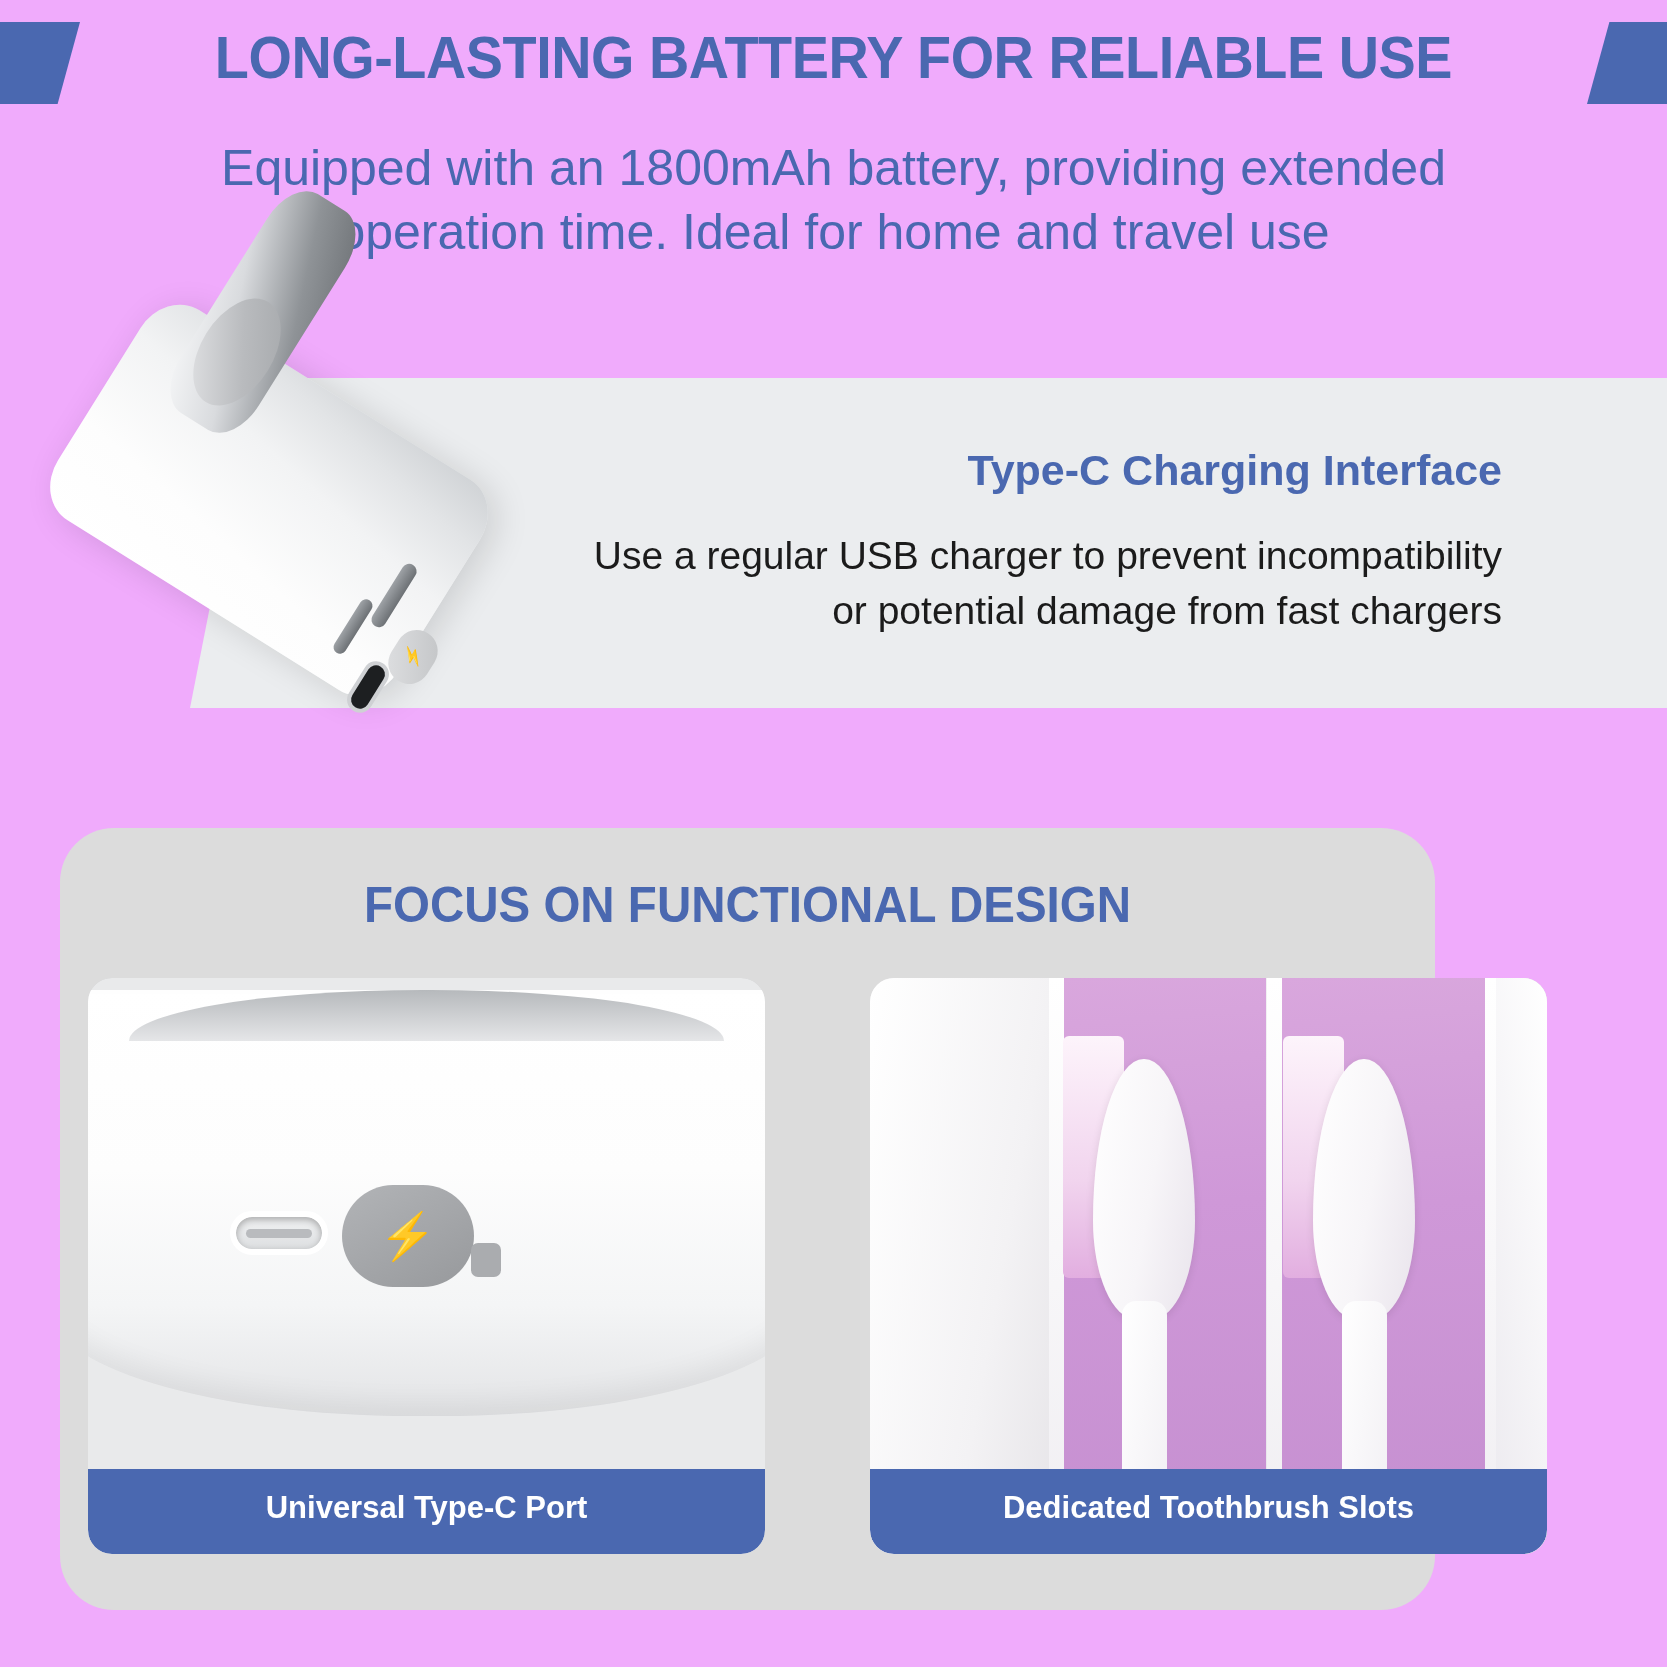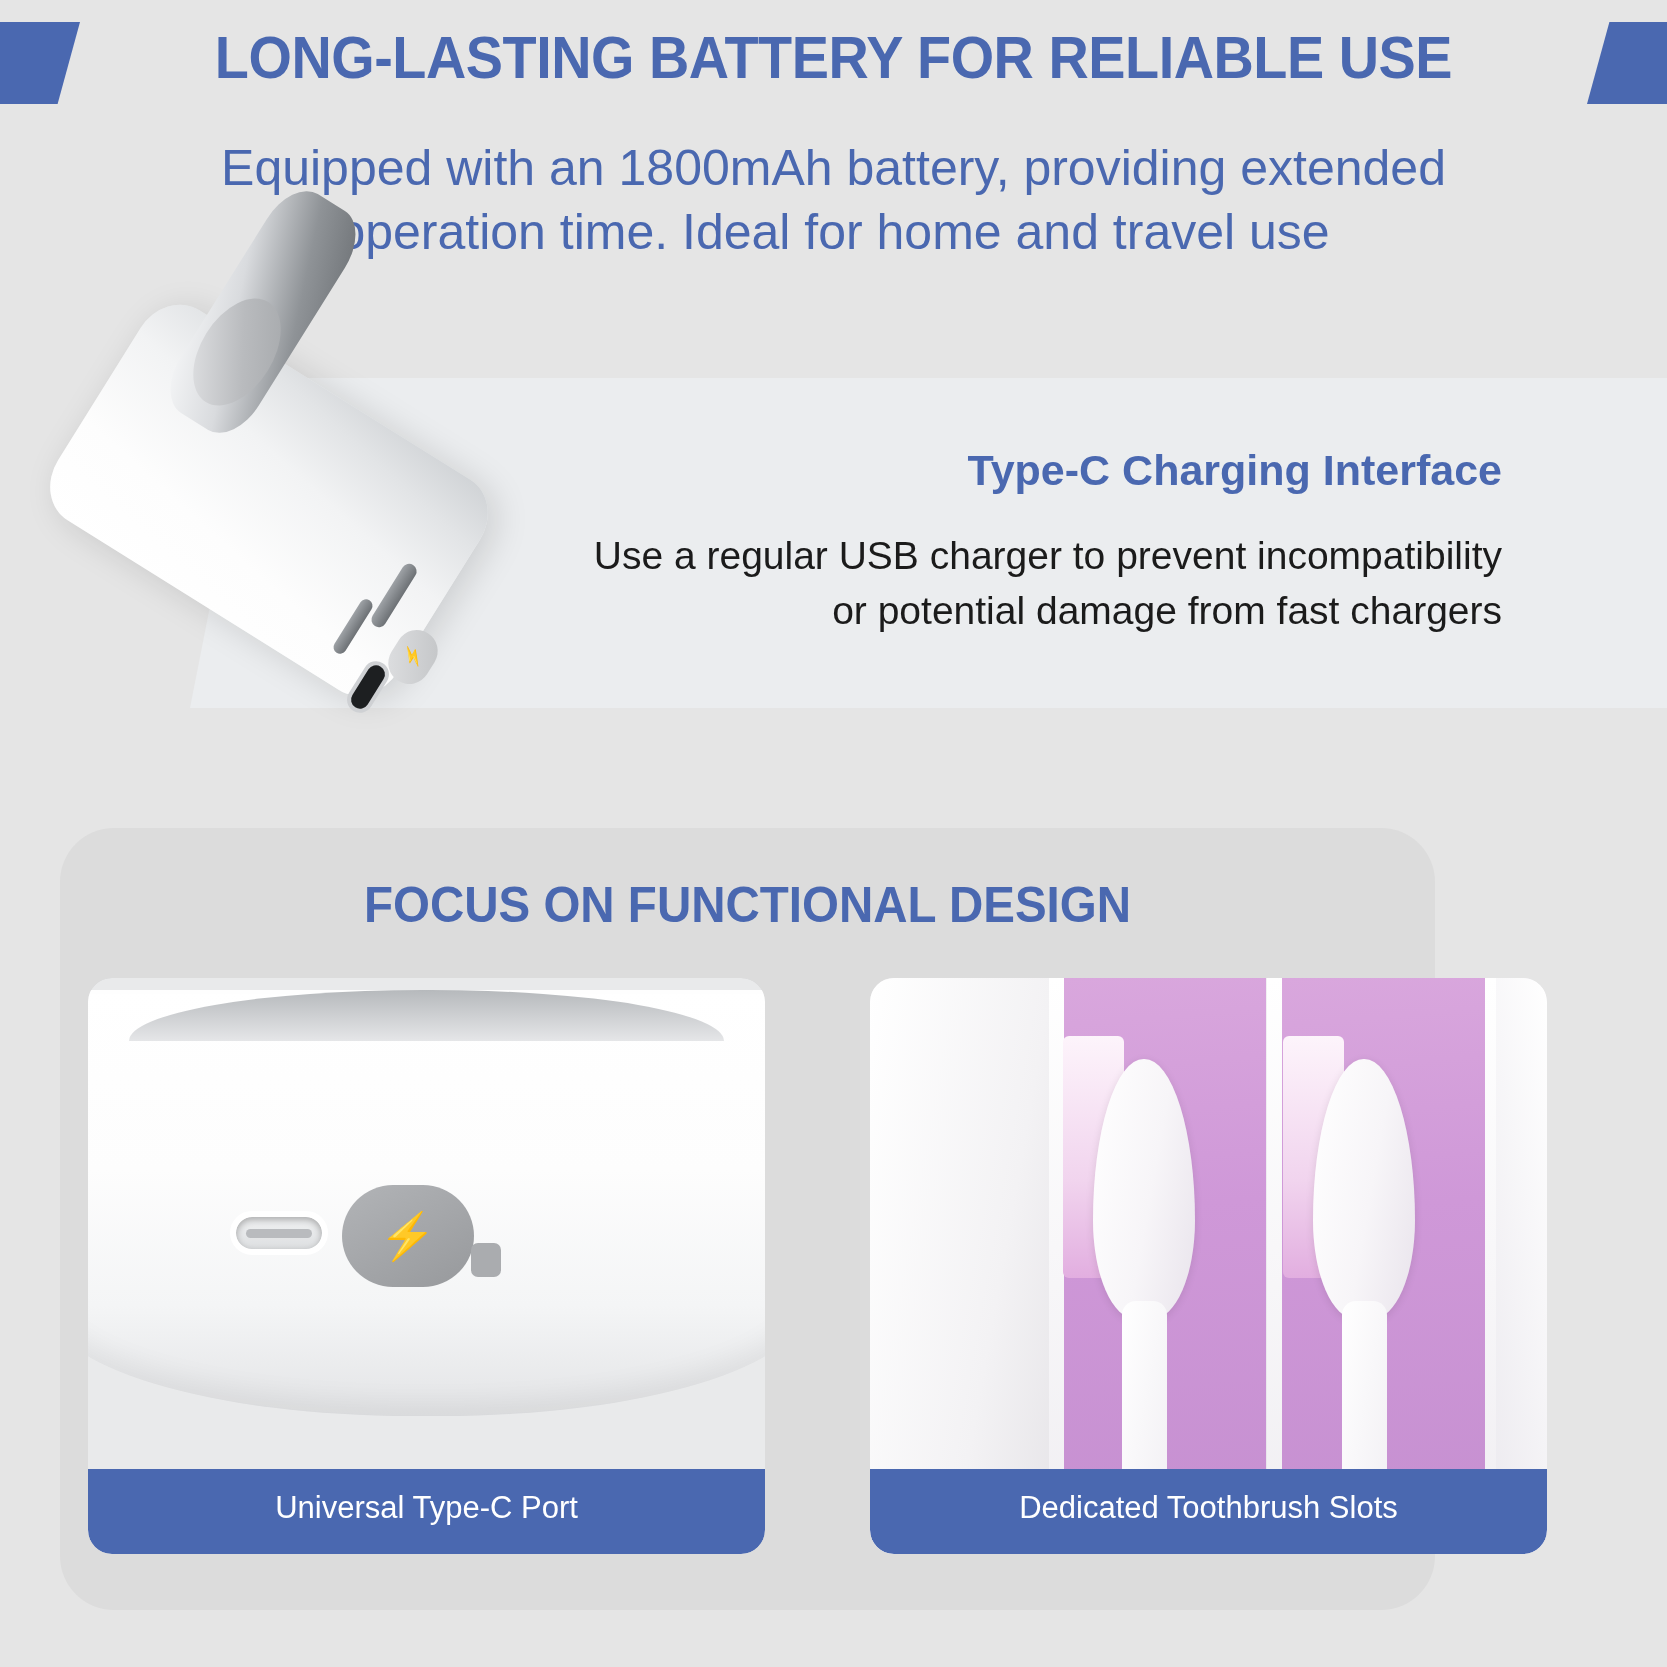--- a/index.html
+++ b/index.html
@@ -4,21 +4,21 @@
 <style>
   * { margin:0; padding:0; box-sizing:border-box; }
 
   html,body {
     width:1667px; height:1667px;
     background:#ffffff;
     font-family:"Liberation Sans", sans-serif;
     overflow:hidden;
   }
 
-  .page { position:relative; width:1667px; height:1667px; background:#e5e5e5; }
+  .page { position:relative; width:1667px; height:1667px; background:#f0abfc; }
 
   
   .hdr-wrap { position:absolute; left:0; top:0; width:1667px; height:125px; }
 
   .hdr-deco { position:absolute; top:22px; width:80px; height:82px; background:#4a68b0; }
   .hdr-deco.left  { left:0;   clip-path:polygon(0 0, 100% 0, 72% 100%, 0 100%); }
   .hdr-deco.right { right:0;  clip-path:polygon(28% 0, 100% 0, 100% 100%, 0 100%); }
 
   .hdr-title {
     position:absolute; left:0; right:0; top:26px;
@@ -132,21 +132,21 @@
 
   .card-media { position:absolute; left:0; top:0; width:100%; height:100%; }
 
   .card-cap {
     position:absolute; left:0; bottom:0; width:100%;
     background:#4a68b0; color:#fff;
     padding:20px 24px 24px;
     border-radius:0 0 24px 24px;
     text-align:center;
   }
-  .cap-title { font-size:31px; font-weight:normal; line-height:1.2; margin-bottom:4px; }
+  .cap-title { font-size:31px; font-weight:bold; line-height:1.2; margin-bottom:4px; }
   .cap-desc  { font-size:29px; font-weight:normal; line-height:1.26; }
 
   
   .dev-scene { position:absolute; inset:0; background:#e9eaeb; }
   .dev-shell {
     position:absolute; left:-6%; top:2%; width:112%; height:74%;
     border-radius:0 0 48% 48%/0 0 26% 26%;
     background:linear-gradient(180deg,#ffffff 0%,#fdfdfd 42%,#f4f5f6 74%,#e3e4e6 100%);
     box-shadow:inset 0 -14px 26px rgba(0,0,0,0.05);
   }

